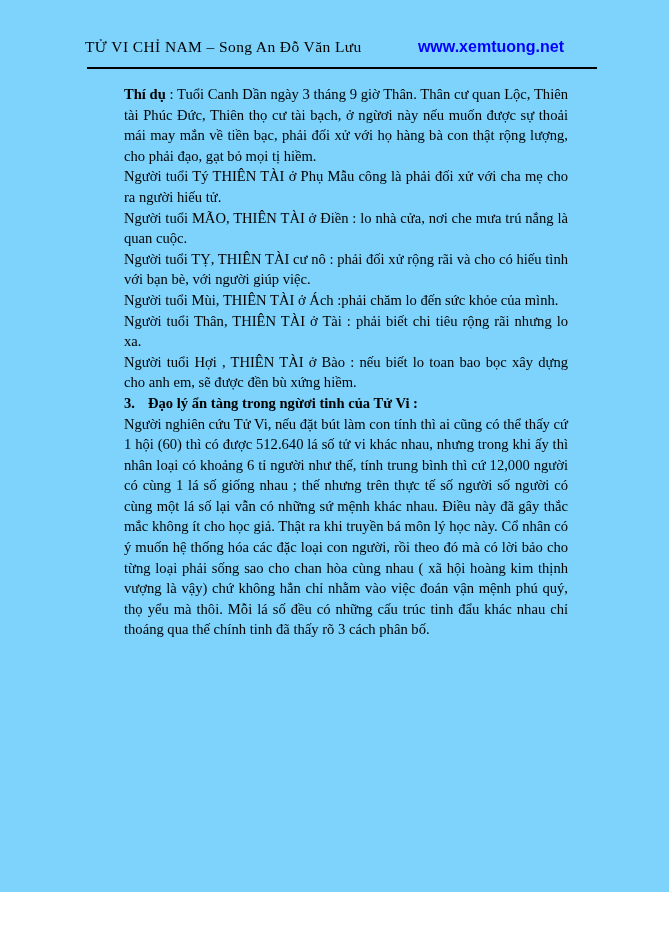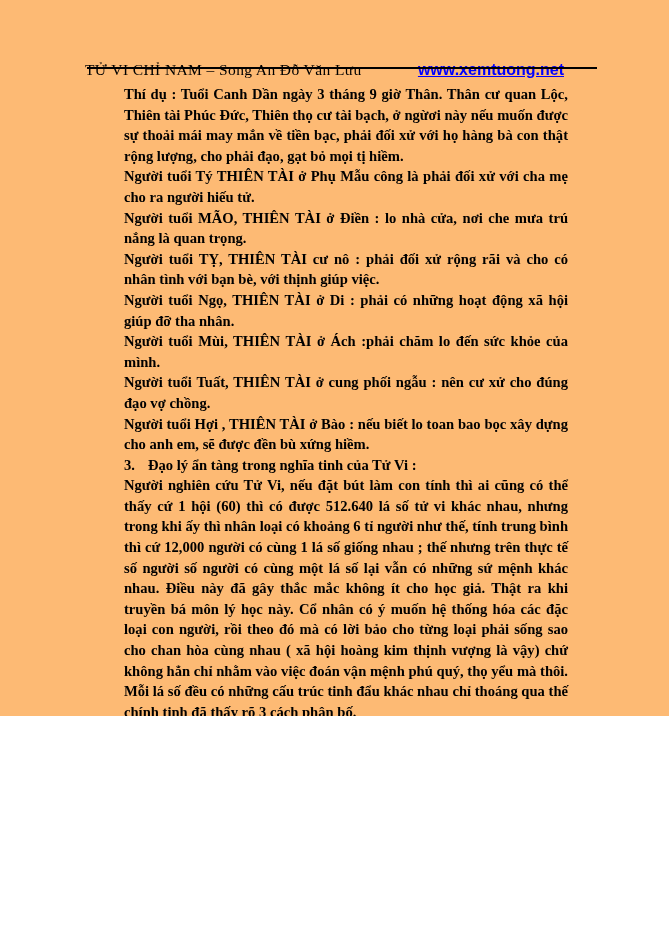--- a/index.html
+++ b/index.html
@@ -1,20 +1,20 @@
 <!DOCTYPE html>
 <html><head>
 <meta charset="utf-8">
 <style>
   html, body { margin: 0; padding: 0; background: #ffffff; }
   .page {
     position: relative;
     width: 669px;
-    height: 716px;
-    background: #fdba74;
+    height: 892px;
+    background: #7dd3fc;
     overflow: hidden;
     color: #000000;
     font-family: "Liberation Serif", "DejaVu Serif", serif;
   }
   .header-row {
     position: absolute;
     left: 85px;
     top: 38px;
     width: 479px;
     display: flex;
@@ -24,64 +24,61 @@
   .header-title {
     font-size: 15.5px;
     letter-spacing: 0.4px;
     white-space: nowrap;
   }
   .header-link {
     font-family: "Liberation Sans", "DejaVu Sans", sans-serif;
     font-weight: bold;
     font-size: 16px;
     color: #0000ff;
-    text-decoration: underline;
     white-space: nowrap;
     cursor: pointer;
-    margin-top: 23px;
   }
   .rule {
     position: absolute;
     left: 87px;
     top: 67px;
     width: 510px;
     height: 2px;
     background: #000000;
   }
   .content {
     position: absolute;
     left: 124px;
     top: 84px;
     width: 444px;
     font-size: 14.6px;
     line-height: 20.6px;
     text-align: justify;
   }
-  .content p { margin: 0; padding: 0; font-weight: bold; }
+  .content p { margin: 0; padding: 0; }
   .heading { font-weight: bold; }
   .heading .num { display: inline-block; min-width: 24px; }
 </style>
 </head>
 <body>
 
 <div class="page">
 
   <div class="header-row">
     <span class="header-title">TỬ VI CHỈ NAM – Song An Đỗ Văn Lưu</span>
     <a class="header-link" style="color: rgb(0, 0, 255);">www.xemtuong.net</a>
   </div>
 
   <div class="rule"></div>
 
   <div class="content">
     <p><b>Thí dụ</b><span> : Tuổi Canh Dần ngày 3 tháng 9 giờ Thân. Thân cư quan Lộc, Thiên tài Phúc Đức, Thiên thọ cư tài bạch, ở ngừơi này nếu muốn được sự thoải mái may mắn về tiền bạc, phải đối xử với họ hàng bà con thật rộng lượng, cho phải đạo, gạt bỏ mọi tị hiềm.</span></p>
     <p>Người tuổi Tý THIÊN TÀI ở Phụ Mẫu công là phải đối xử với cha mẹ cho ra người hiếu tử.</p>
-    <p>Người tuổi MÃO, THIÊN TÀI ở Điền : lo nhà cửa, nơi che mưa trú nắng là quan trọng.</p>
-    <p>Người tuổi TỴ, THIÊN TÀI cư nô : phải đối xử rộng rãi và cho có nhân tình với bạn bè, với thịnh giúp việc.</p>
-    <p>Người tuổi Ngọ, THIÊN TÀI ở Di : phải có những hoạt động xã hội giúp đỡ tha nhân.</p>
+    <p>Người tuổi MÃO, THIÊN TÀI ở Điền : lo nhà cửa, nơi che mưa trú nắng là quan cuộc.</p>
+    <p>Người tuổi TỴ, THIÊN TÀI cư nô : phải đối xử rộng rãi và cho có hiếu tình với bạn bè, với người giúp việc.</p>
     <p>Người tuổi Mùi, THIÊN TÀI ở Ách :phải chăm lo đến sức khỏe của mình.</p>
-    <p>Người tuổi Tuất, THIÊN TÀI ở cung phối ngẫu : nên cư xử cho đúng đạo vợ chồng.</p>
+    <p>Người tuổi Thân, THIÊN TÀI ở Tài : phải biết chi tiêu rộng rãi nhưng lo xa.</p>
     <p>Người tuổi Hợi , THIÊN TÀI ở Bào : nếu biết lo toan bao bọc xây dựng cho anh em, sẽ được đền bù xứng hiềm.</p>
-    <p class="heading"><span class="num">3.</span><span>Đạo lý ẩn tàng trong nghĩa tinh của Tử Vi :</span></p>
+    <p class="heading"><span class="num">3.</span><span>Đạo lý ẩn tàng trong ngừơi tinh của Tử Vi :</span></p>
     <p>Người nghiên cứu Tử Vi, nếu đặt bút làm con tính thì ai cũng có thể thấy cứ 1 hội (60) thì có được 512.640 lá số tử vi khác nhau, nhưng trong khi ấy thì nhân loại có khoảng 6 tỉ người như thế, tính trung bình thì cứ 12,000 người có cùng 1 lá số giống nhau ; thế nhưng trên thực tế số người số người có cùng một lá số lại vẫn có những sứ mệnh khác nhau. Điều này đã gây thắc mắc không ít cho học giả. Thật ra khi truyền bá môn lý học này. Cổ nhân có ý muốn hệ thống hóa các đặc loại con người, rồi theo đó mà có lời bảo cho từng loại phải sống sao cho chan hòa cùng nhau ( xã hội hoàng kim thịnh vượng là vậy) chứ không hẳn chỉ nhằm vào việc đoán vận mệnh phú quý, thọ yểu mà thôi. Mỗi lá số đều có những cấu trúc tinh đẩu khác nhau chỉ thoáng qua thế chính tinh đã thấy rõ 3 cách phân bố.</p>
   </div>
 
 </div>
 
 </body></html>

